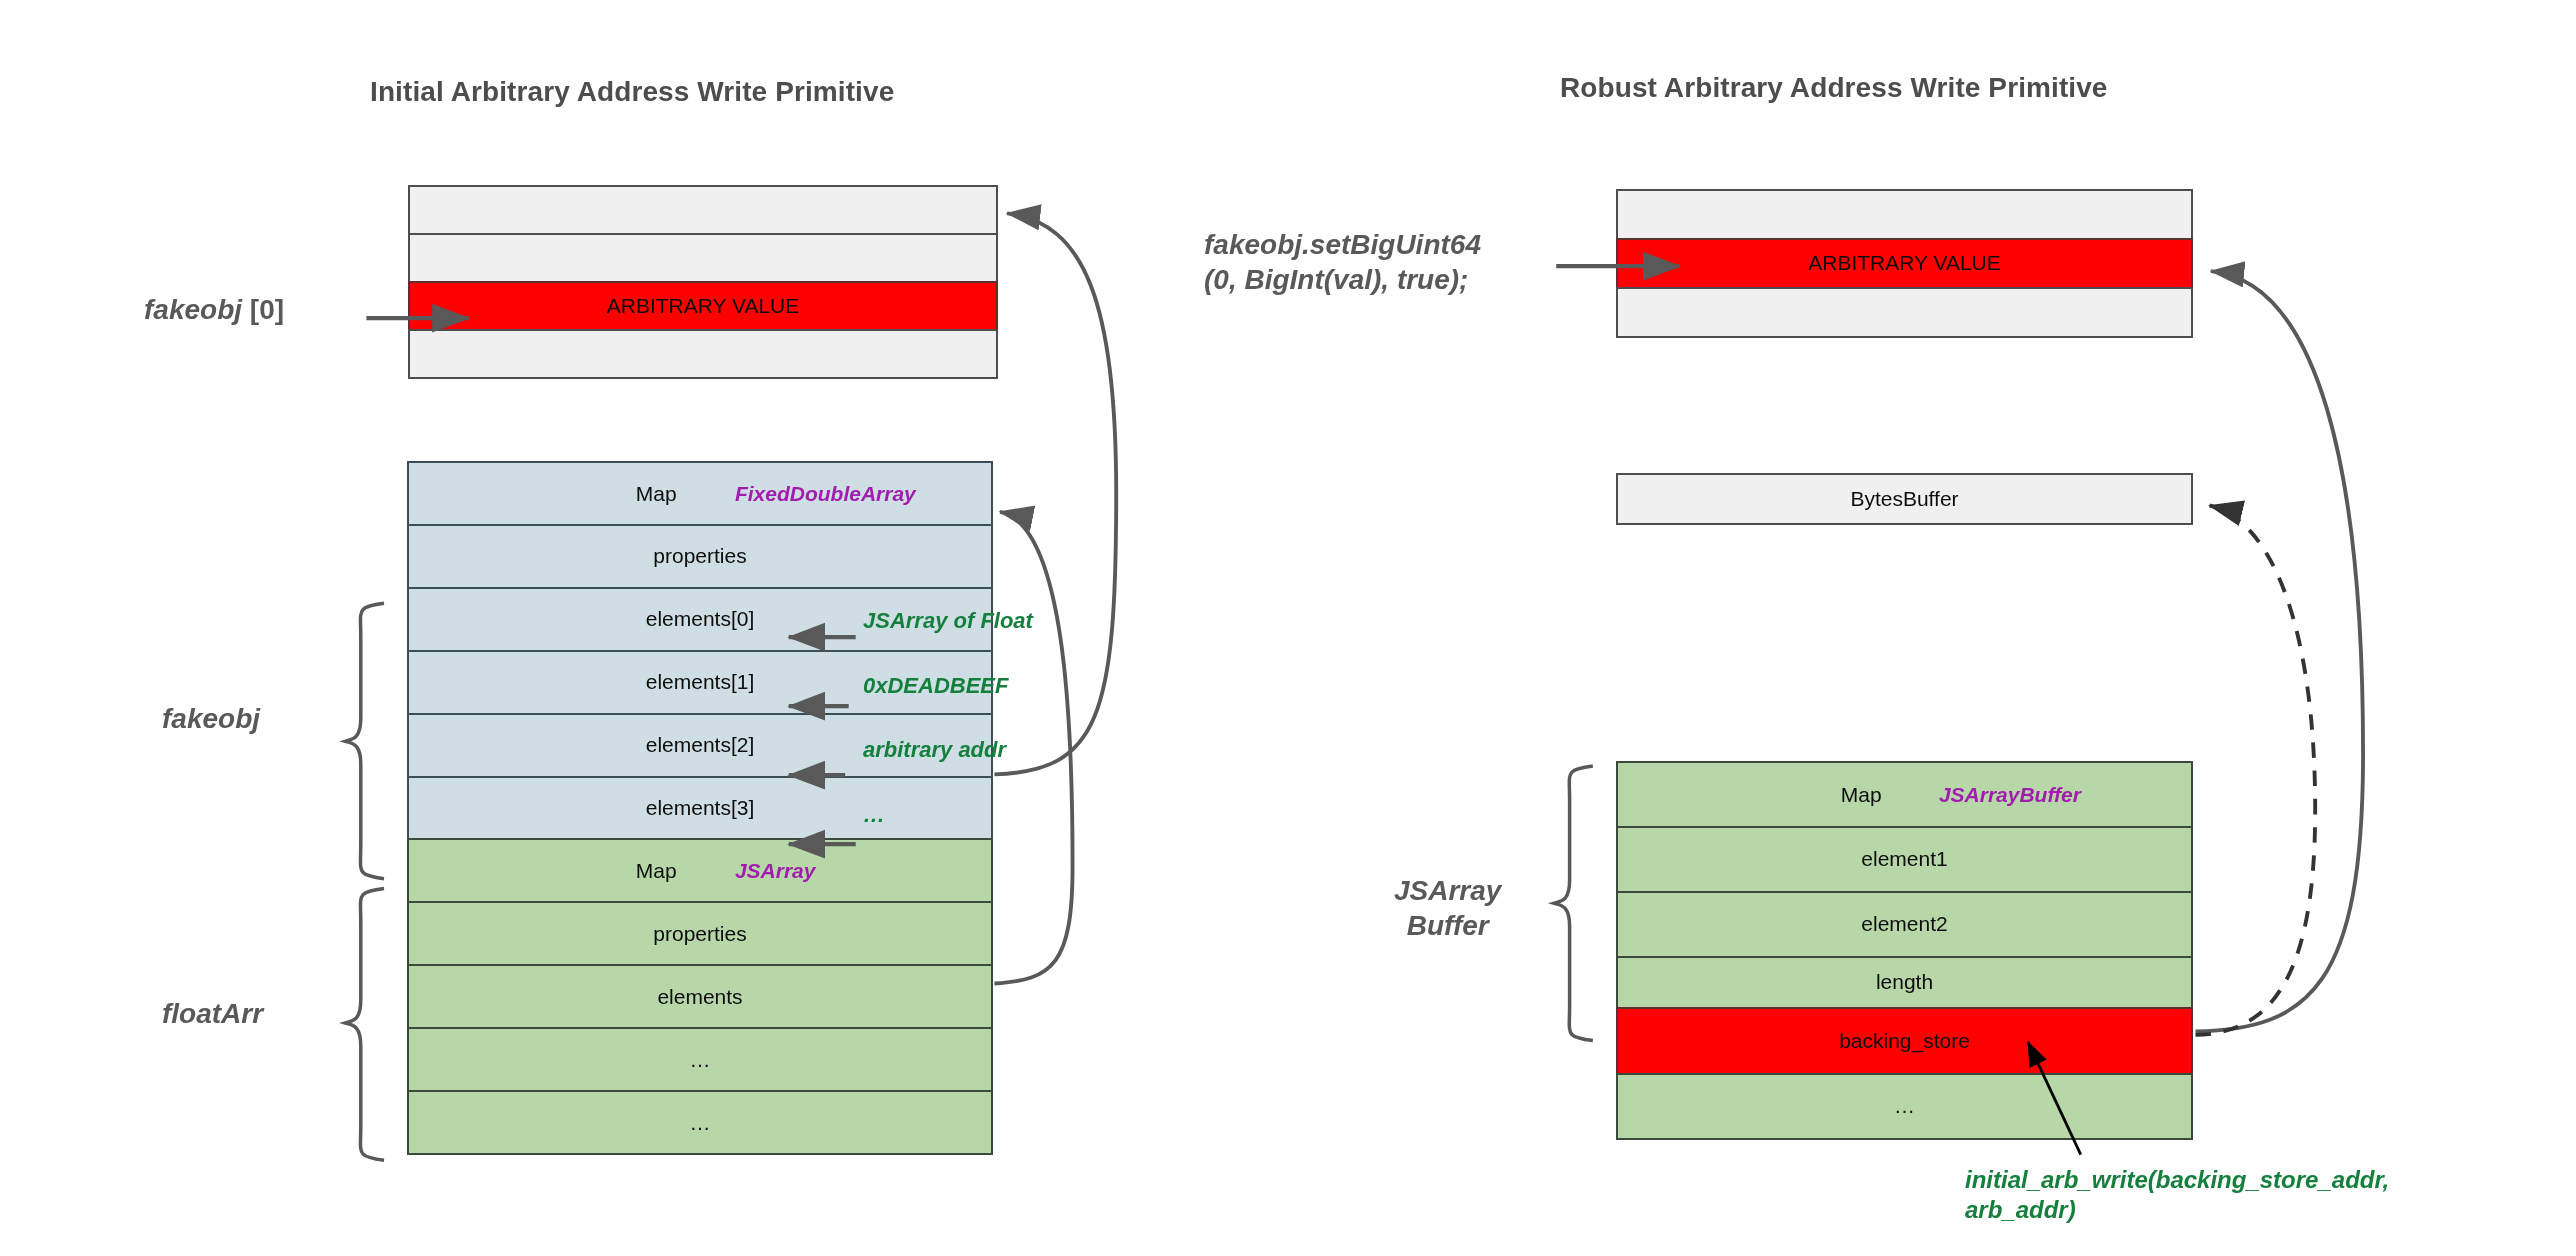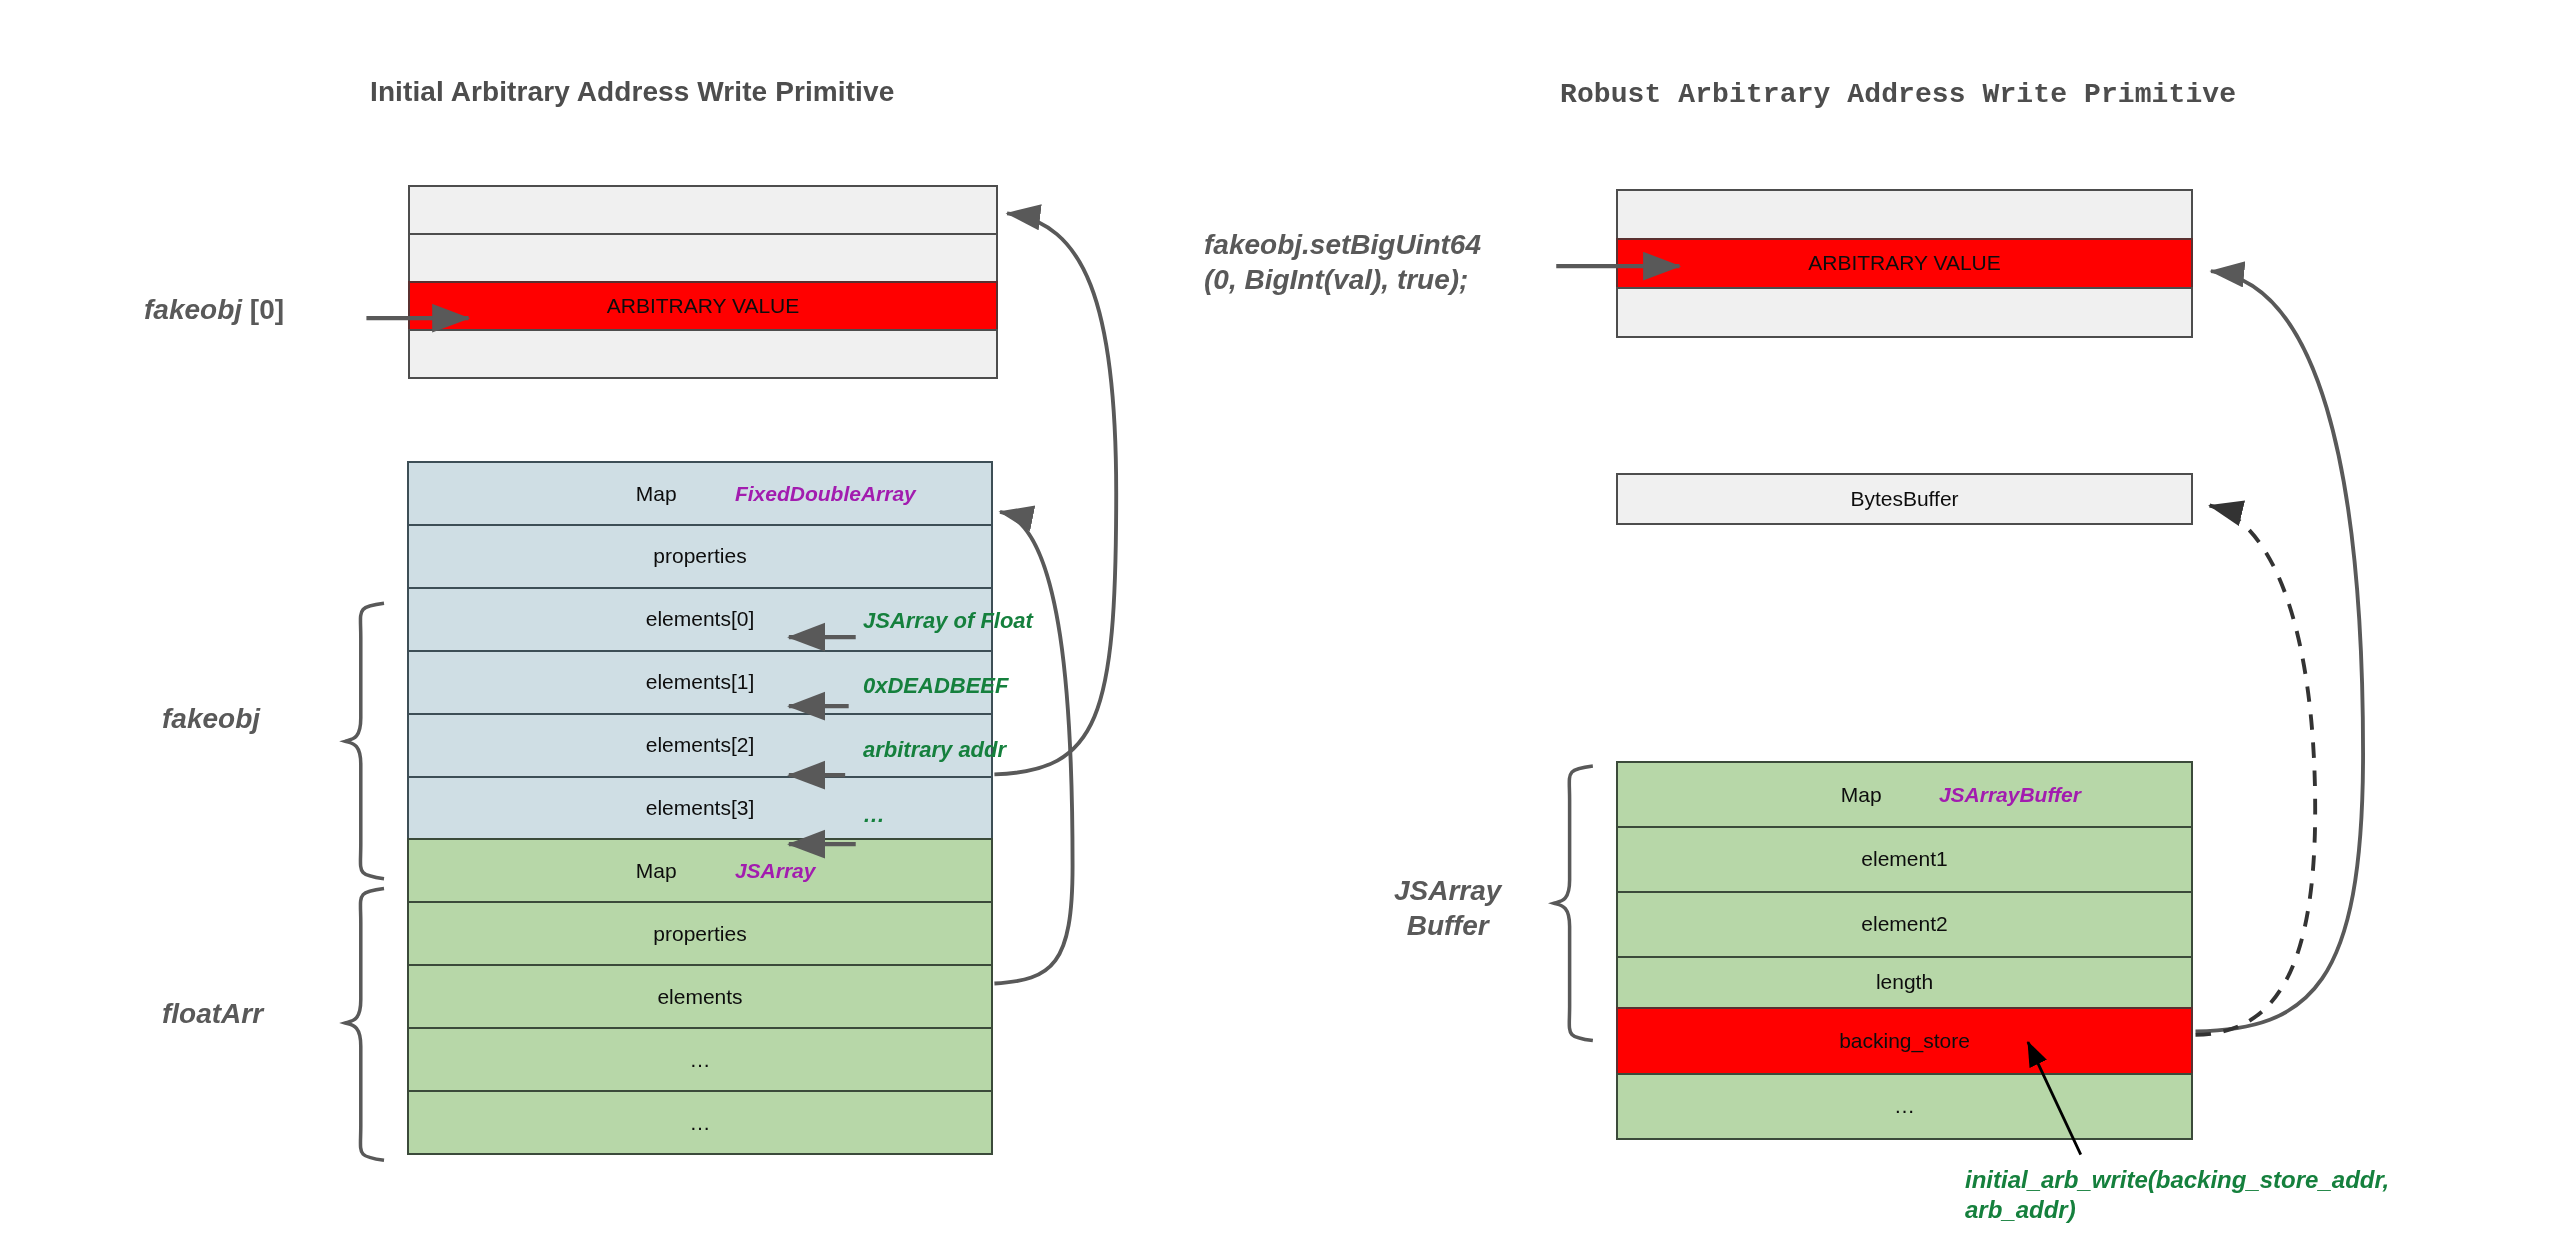--- a/index.html
+++ b/index.html
@@ -109,21 +109,21 @@
         <span class="cell-label">…</span>
       </div>
       <div class="row green" style="height: 65px;">
         <span class="cell-label">…</span>
       </div>
     </div>
 
   <div class="callout gray" style="left:162px;top:701px;font-size:28px;">fakeobj</div>
   <div class="callout gray" style="left:162px;top:996px;font-size:28px;">floatArr</div>
 
-  <div class="panel-title" style="left:1560px;top:79px;font-family:Liberation Mono, monospace;">Robust Arbitrary Address Write Primitive</div>
+  <div class="panel-title" style="left:1560px;top:72px;">Robust Arbitrary Address Write Primitive</div>
 
   <div class="callout gray" style="left:1204px;top:227px;font-size:28px;">
     <div>fakeobj.setBigUint64</div>
     <div>(0, BigInt(val), true);</div>
   </div>
 
   <div class="memblock" id="right-target" style="left: 1616px; top: 189px; width: 577px; position: absolute;">
       <div class="row gray" style="height: 51px;"></div>
       <div class="row red" style="height: 51px;">
         <span class="cell-label">ARBITRARY VALUE</span>

